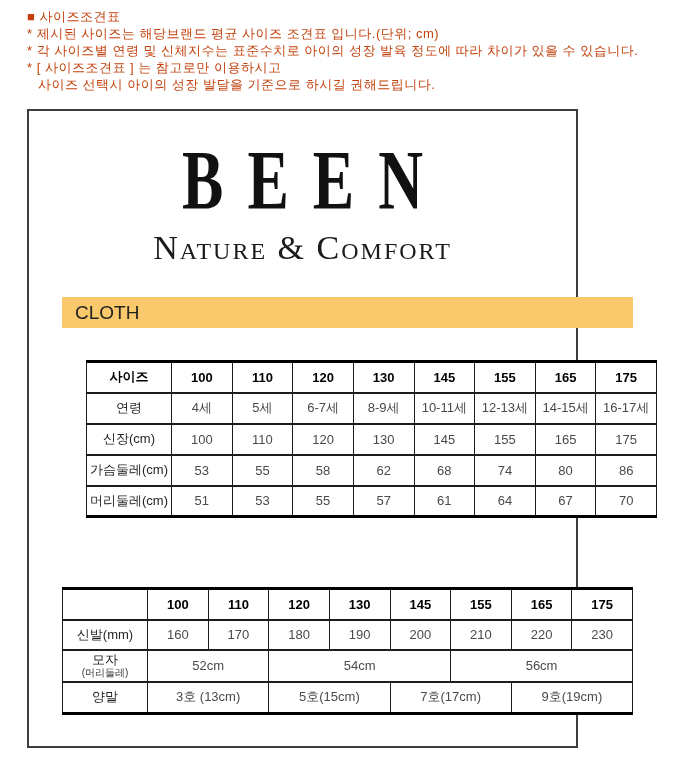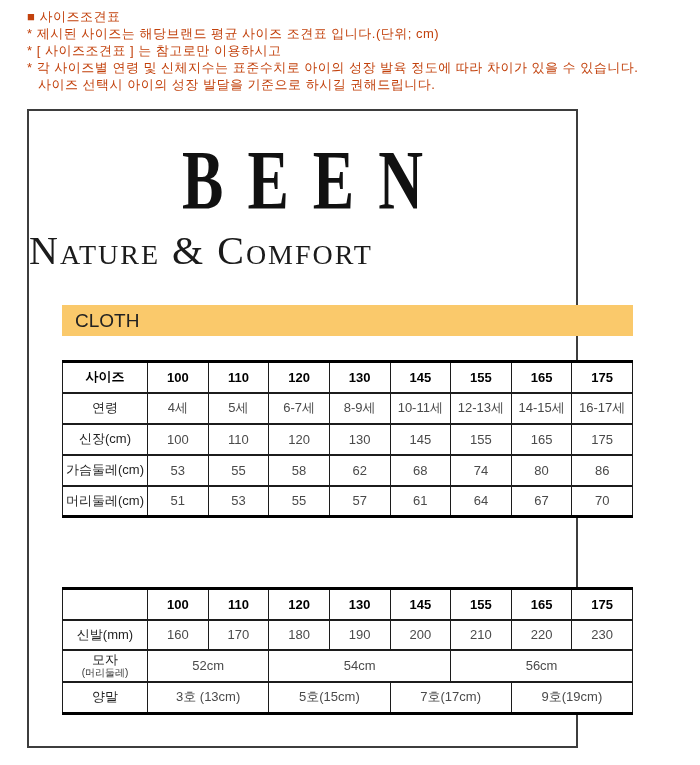--- a/index.html
+++ b/index.html
@@ -38,52 +38,52 @@
     font-size: 62px;
     letter-spacing: 24px;
     text-indent: 24px;
     color: #111111;
     transform: scaleY(1.38);
     transform-origin: center top;
     line-height: 1;
   }
   .brand-tagline {
     position: absolute; top: 120px; left: 0; width: 100%;
-    text-align: left;
+    text-align: center;
     font-family: "Liberation Serif", serif;
     font-variant: small-caps;
-    font-size: 40px;
+    font-size: 34px;
     letter-spacing: 2px;
     color: #1b1b1b;
     line-height: 1;
   }
 
   
   .section-banner {
     position: absolute; left: 33px;
     width: 571px; height: 31px;
     background: #fac96b;
     color: #222222;
     font-size: 19px;
     line-height: 31px;
     padding-left: 13px;
   }
-  .banner-cloth { top: 194px; }
+  .banner-cloth { top: 186px; }
   .banner-acc   { top: 427px; }
 
   
   table.size-table {
     position: absolute; left: 33px;
     width: 571px;
     border-collapse: collapse;
     table-layout: fixed;
     border-top: 3px solid #000;
     border-bottom: 3px solid #000;
   }
-  .cloth-table { top: 249px; }
+  .cloth-table { top: 249px; margin-left: 24px; }
   .acc-table   { top: 476px; }
 
   table.size-table col.label-col { width: 85px; }
 
   table.size-table td {
     border: 1px solid #1c1c1c;
     border-top-width: 2px;
     border-bottom-width: 2px;
     text-align: center;
     vertical-align: middle;
@@ -101,22 +101,22 @@
   td.data  { color: #4a4a4a; font-size: 13.5px; }
   .sublabel { display: block; font-size: 10px; color: #333; line-height: 11px; }
   .label-main { display: block; line-height: 14px; }
 </style>
 </head>
 <body>
 
 <div class="notes">
   <div class="note-line">■ 사이즈조견표</div>
   <div class="note-line">* 제시된 사이즈는 해당브랜드 평균 사이즈 조견표 입니다.(단위; cm)</div>
+  <div class="note-line">* 각 사이즈별 연령 및 신체지수는 표준수치로 아이의 성장 발육 정도에 따라 차이가 있을 수 있습니다.</div>
   <div class="note-line">* [ 사이즈조견표 ] 는 참고로만 이용하시고</div>
-  <div class="note-line">* 각 사이즈별 연령 및 신체지수는 표준수치로 아이의 성장 발육 정도에 따라 차이가 있을 수 있습니다.</div>
   <div class="note-line indented">사이즈 선택시 아이의 성장 발달을 기준으로 하시길 권해드립니다.</div>
 </div>
 
 <div class="page-box">
 
   <div class="brand-name">BEEN</div>
   <div class="brand-tagline">Nature &amp; Comfort</div>
 
   <div class="section-banner banner-cloth">CLOTH</div>
 

